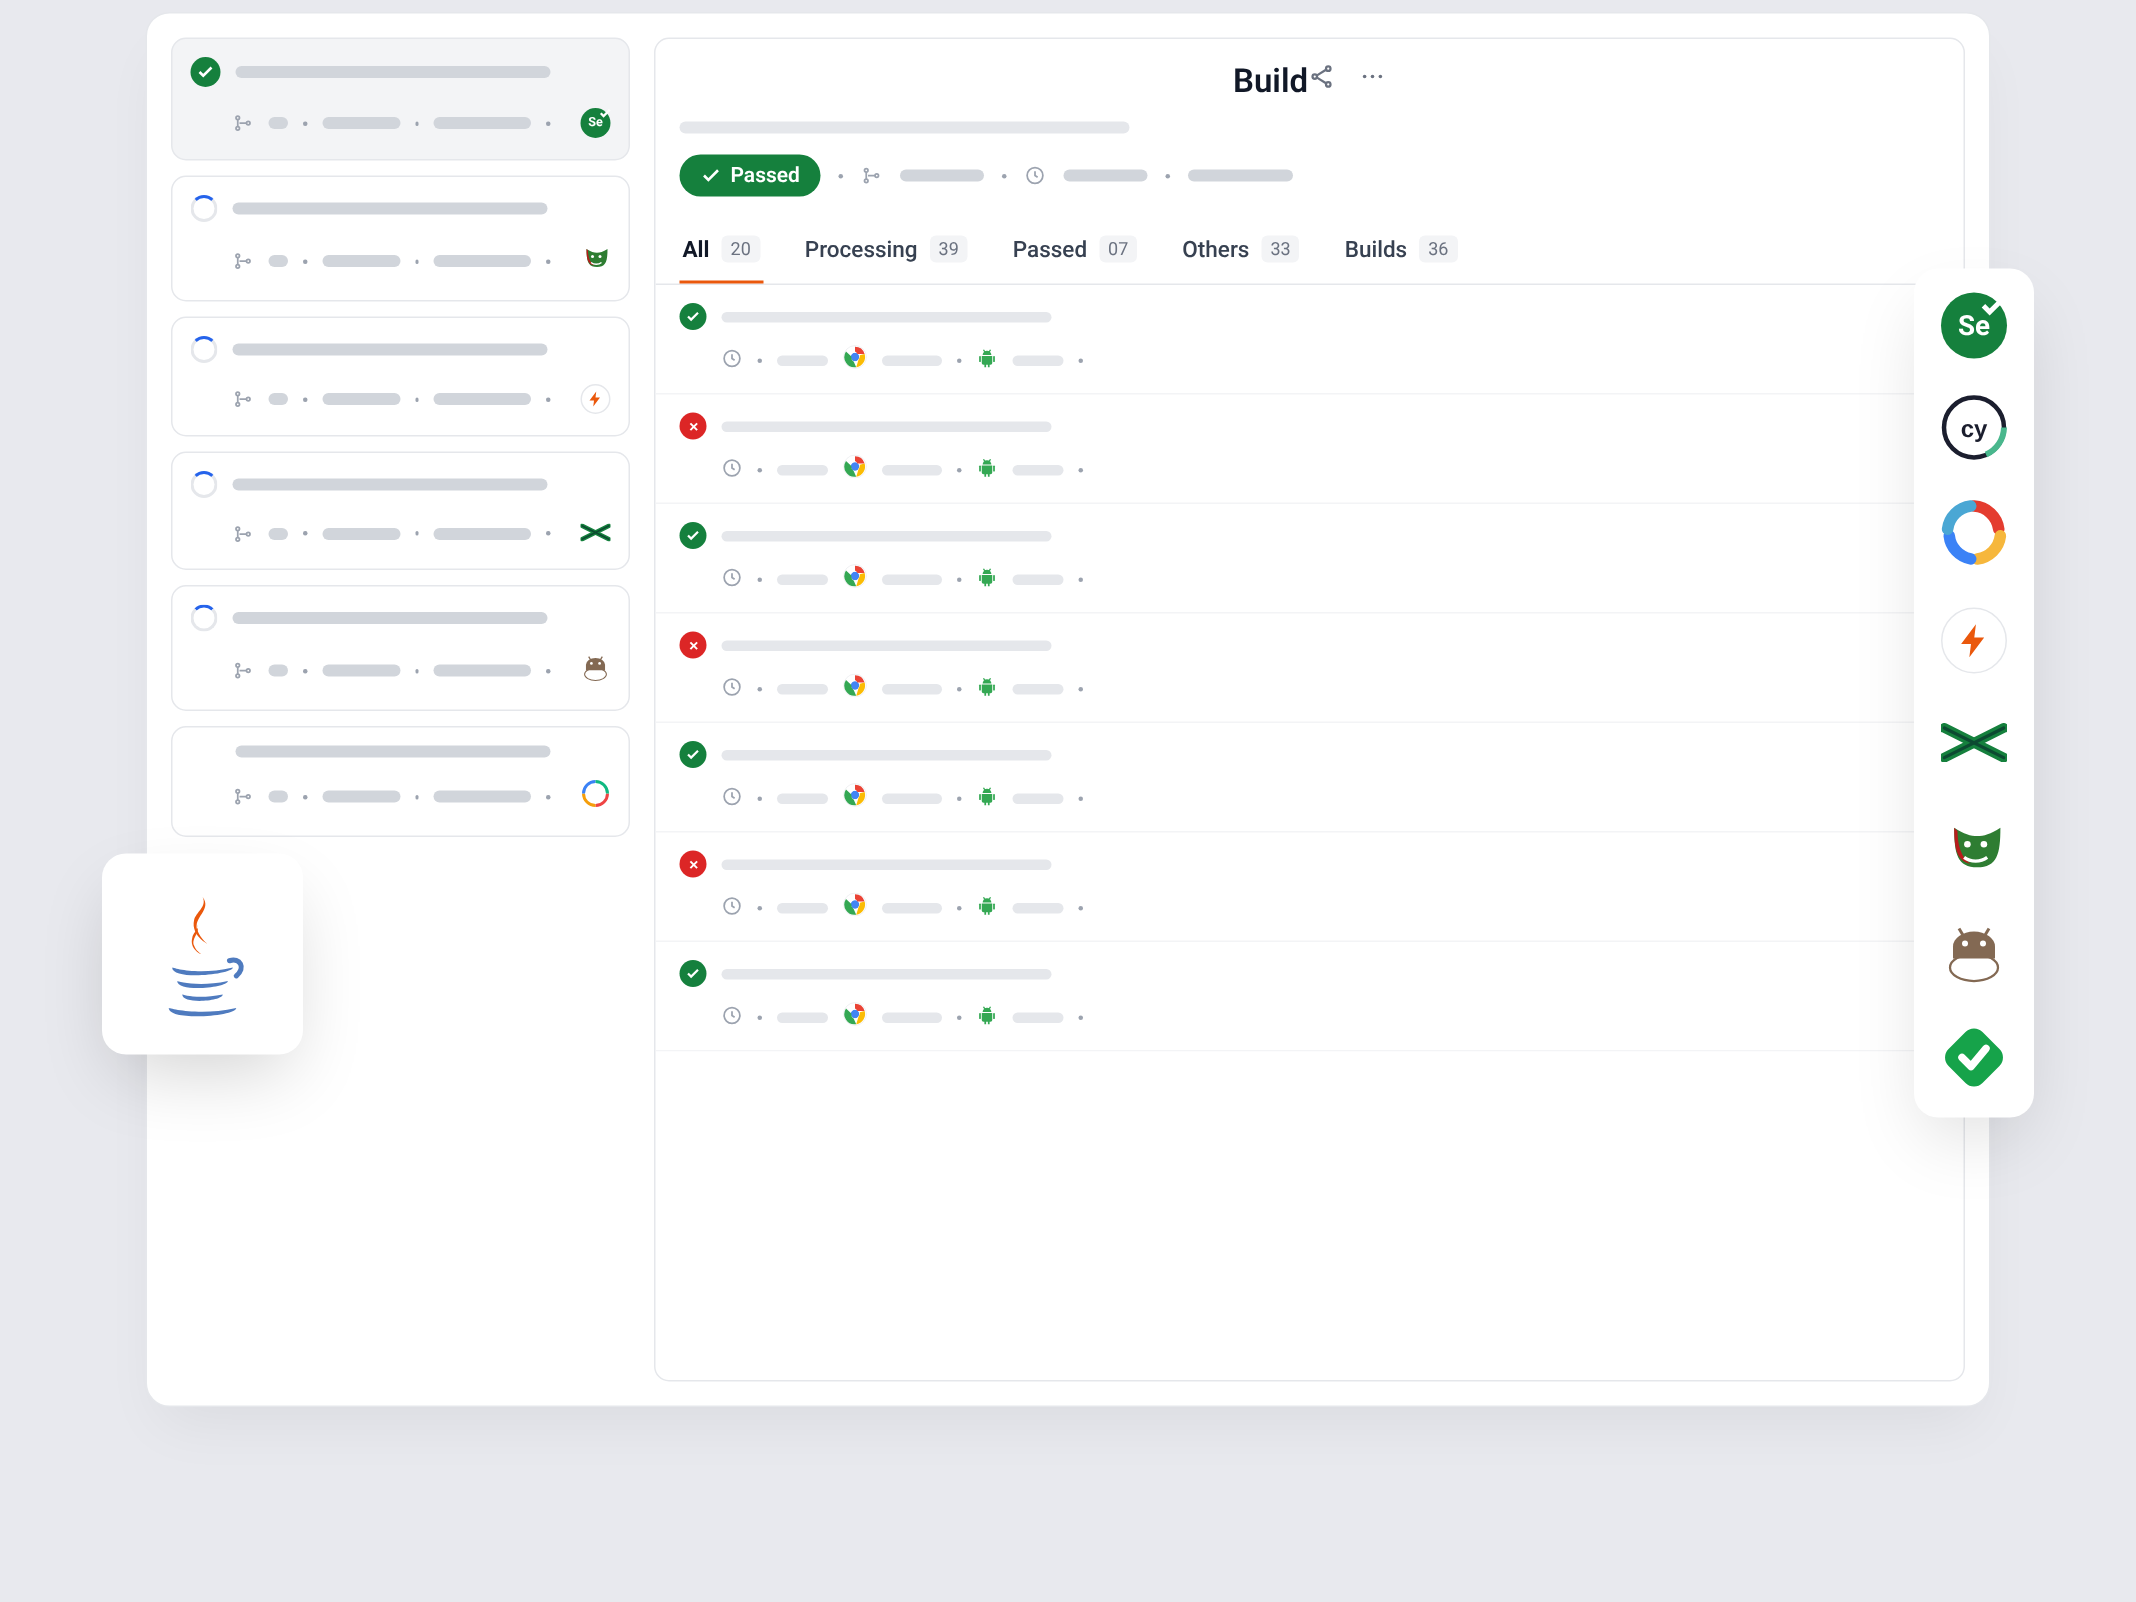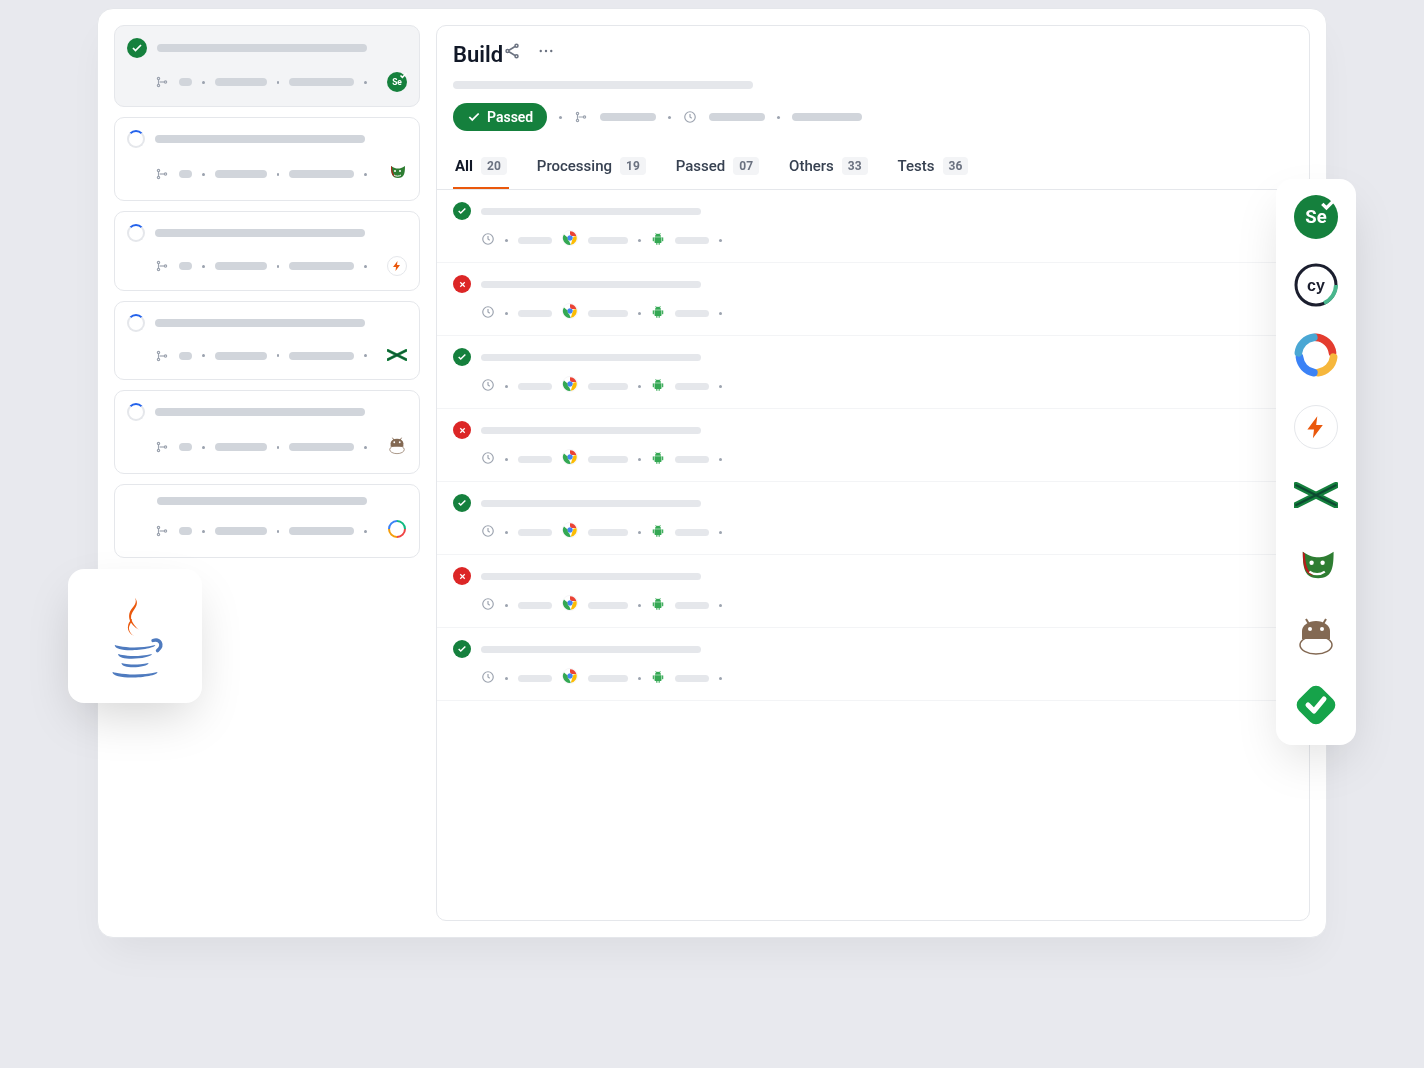--- a/index.html
+++ b/index.html
@@ -107,21 +107,21 @@
   .content {
     flex: 1;
     border: 1px solid #e5e7eb;
     border-radius: 10px;
     display: flex; flex-direction: column;
     overflow: hidden;
   }
   .content-head {
     padding: 16px 16px 0 16px;
   }
-  .ch-top { display:flex; align-items:flex-start; justify-content: flex-start; }
+  .ch-top { display:flex; align-items:flex-start; justify-content: center; }
   .ch-title { font-size: 22px; font-weight: 600; color:#111827; }
   .ch-actions { display:flex; align-items:center; gap:16px; color:#6b7280; }
   .ch-sub { height:8px; width:300px; background:#e5e7eb; border-radius:4px; margin-top:14px; }
   .ch-meta { display:flex; align-items:center; gap:12px; margin-top:14px; }
   .passed-chip {
     background:#15803d; color:#fff; border-radius:999px;
     padding:6px 14px; font-size:14px; font-weight:600;
     display:flex; align-items:center; gap:6px;
   }
   .tabs {
@@ -132,21 +132,21 @@
   }
   .tab {
     display:flex; align-items:center; gap:8px;
     padding: 10px 2px 12px 2px;
     font-size:15px; color:#374151; font-weight:500;
     cursor:pointer;
     border-bottom: 2px solid transparent;
   }
   .tab.active { color:#111827; font-weight:700; border-bottom-color:#ea580c; }
   .count {
-    background:#f3f4f6; color:#6b7280; font-size:12px; font-weight:700;
+    background:#f3f4f6; color:#6b7280; font-size:12px; font-weight:400;
     padding:2px 6px; border-radius:4px;
   }
   .test-search { margin-left:auto; display:flex; gap:8px; align-items:center; padding-bottom:8px; }
   .test-search .search-box { width: 190px; }
   
   .tests { overflow:auto; }
   .test-row {
     border-bottom:1px solid #f3f4f6;
     padding: 12px 16px;
     display:flex; flex-direction:column; gap:10px;
@@ -434,32 +434,32 @@
       </div>
 
       <div class="tabs" id="tabs-row">
 
         <div class="tab active">
             <span>All</span>
             <span class="count">20</span>
           </div>
           <div class="tab">
             <span>Processing</span>
-            <span class="count">19</span>
+            <span class="count">39</span>
           </div>
           <div class="tab">
             <span>Passed</span>
             <span class="count">07</span>
           </div>
           <div class="tab">
             <span>Others</span>
             <span class="count">33</span>
           </div>
           <div class="tab">
-            <span>Tests</span>
+            <span>Builds</span>
             <span class="count">36</span>
           </div>
       </div>
 
       <div class="tests" id="tests-list">
           <div class="test-row">
     <div class="tr-line1">
       <div class="status-small status-pass">
                 <svg width="10" height="10" viewBox="0 0 24 24" fill="none" stroke="#fff" stroke-width="3.5">
                   <polyline points="20 6 9 17 4 12"></polyline>

